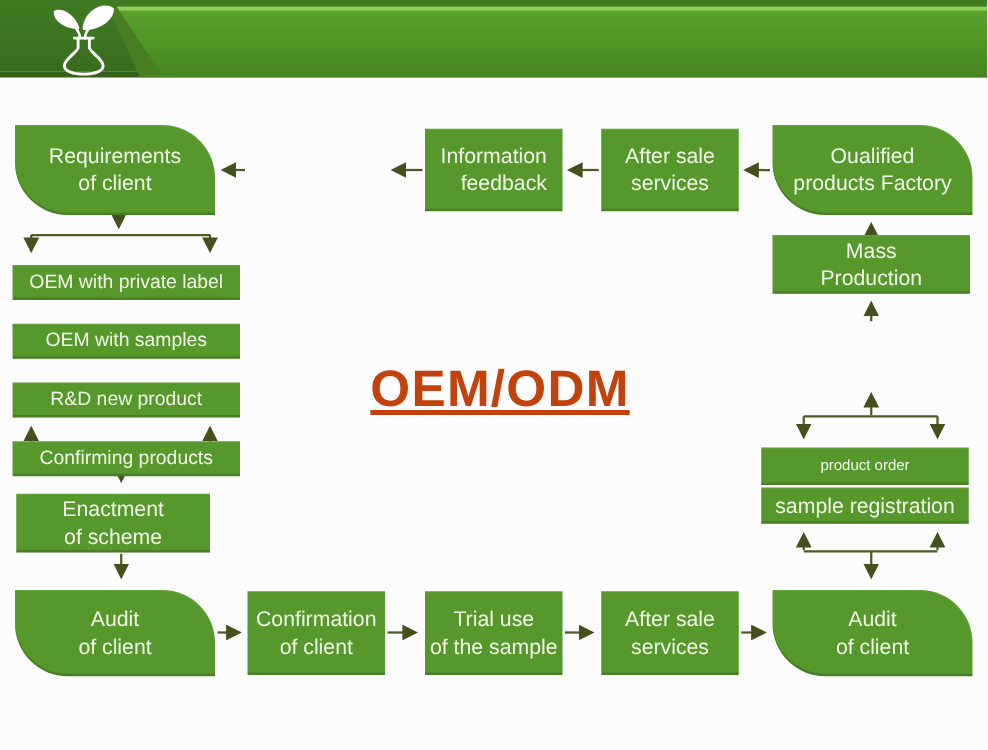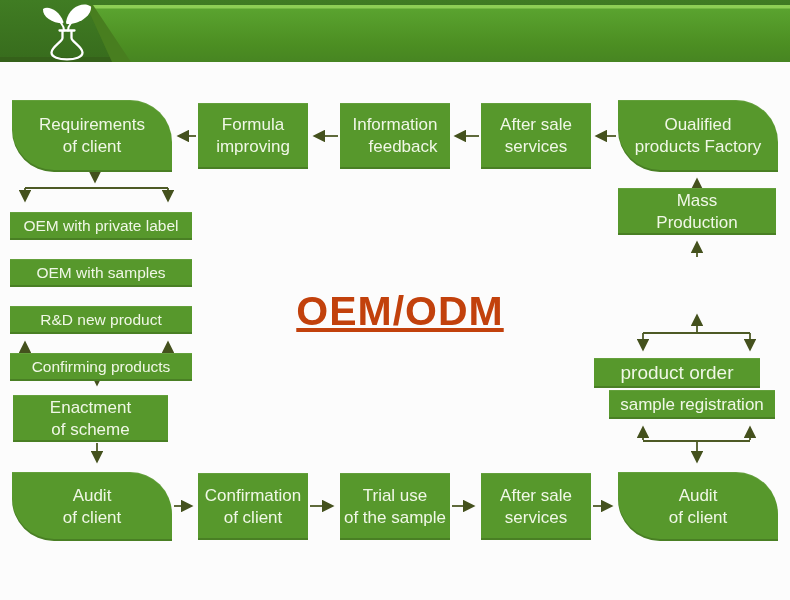--- a/index.html
+++ b/index.html
@@ -49,21 +49,21 @@
   }
   .stack .box{ position:relative; height:28px; font-size:15.5px; flex:none; }
   .n-enact{ left:13px;  top:395px; width:155px; height:47px; }
   .n-audl{  left:12px;  top:472px; width:160px; height:69px; }
   .n-conf{  left:198px; top:473px; width:110px; height:67px; }
   .n-trial{ left:340px; top:473px; width:110px; height:67px; }
   .n-asb{   left:481px; top:473px; width:110px; height:67px; }
   .n-audr{  left:618px; top:472px; width:160px; height:69px; }
   .n-mass{  left:618px; top:188px; width:158px; height:47px; }
   .n-insp{  left:618px; top:258px; width:158px; height:49px; }
-  .n-pord{  left:594px; top:358px; width:166px; height:30px; font-size:19px; }
+  .n-pord{  left:609px; top:358px; width:166px; height:30px; font-size:12px; }
   .n-preg{  left:609px; top:390px; width:166px; height:29px; font-size:17px; }
   .center-label{
     position:absolute; left:215px; top:288px; width:370px; text-align:center;
     font-size:41px; font-weight:bold; color:#c2410c; letter-spacing:1px;text-decoration:underline;
   }
   .connectors{ position:absolute; left:0; top:0; pointer-events:none; }
 </style>
 </head>
 <body>
 
@@ -120,22 +120,20 @@
 
       <line x1="643" y1="440" x2="643" y2="428" marker-end="url(#ah)"></line>
       <line x1="750" y1="440" x2="750" y2="428" marker-end="url(#ah)"></line>
       <path d="M643 441 H750"></path>
       <line x1="697" y1="441" x2="697" y2="461" marker-end="url(#ah)"></line>
     </g>
   </svg>
 
   <div class="box leaf n-req">Requirements
 of client</div>
-  <div class="box n-form">Formula
-improving</div>
   <div class="box n-info">Information
 feedback</div>
   <div class="box n-ast">After sale
 services</div>
   <div class="box leaf n-qual">Oualified
 products Factory</div>
 
   <div class="stack">
     <div class="box">OEM with private label</div>
     <div class="box">OEM with samples</div>

